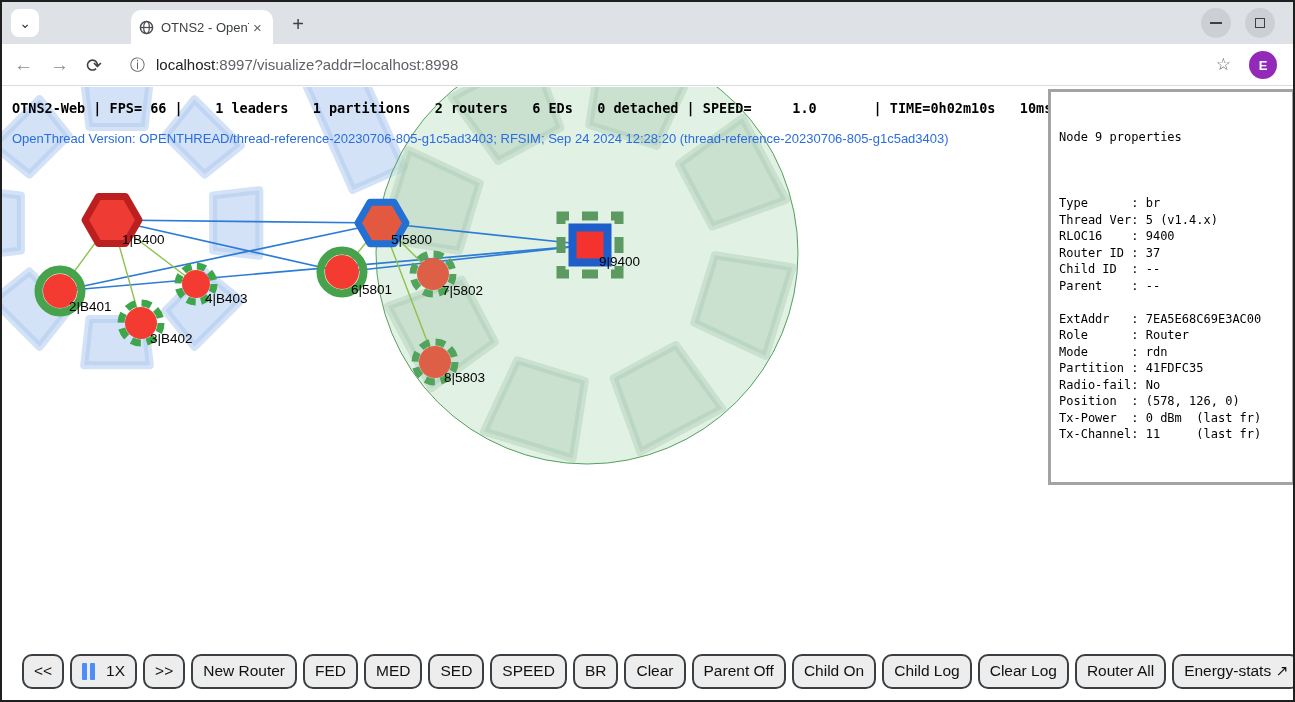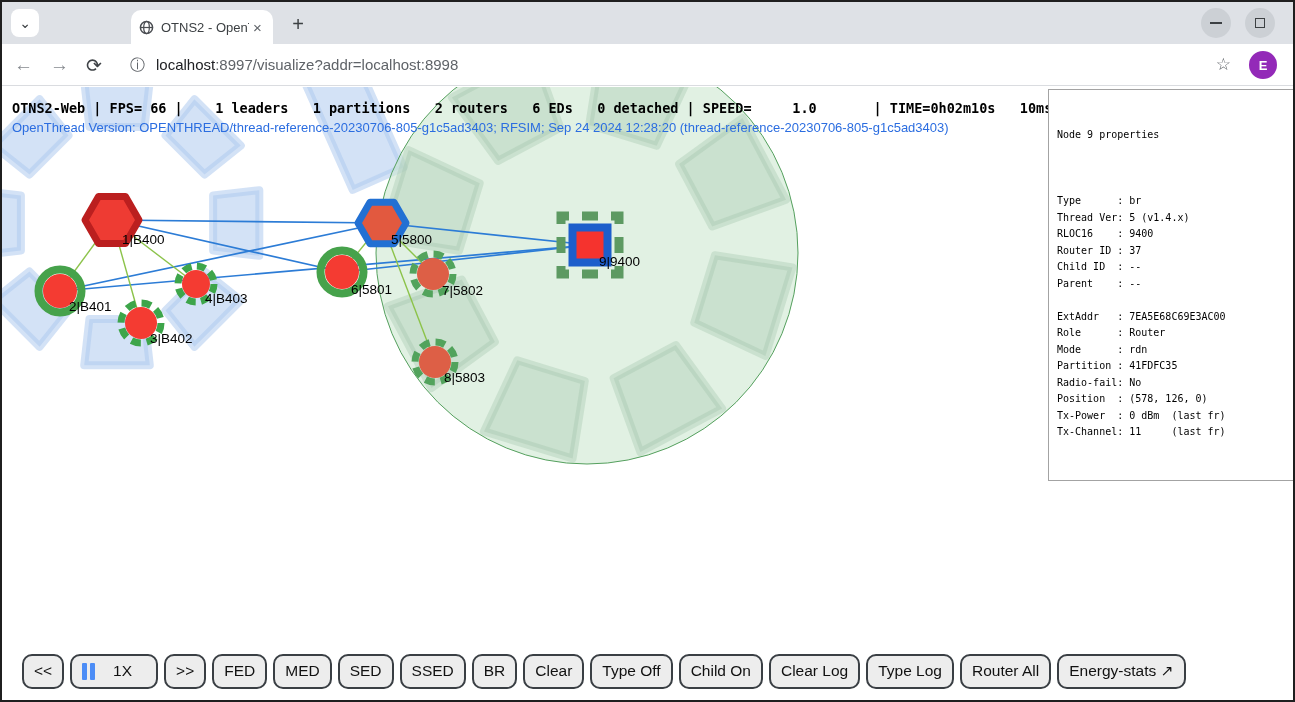--- a/index.html
+++ b/index.html
@@ -43,37 +43,37 @@
   .avatar{ position:absolute; right:16px; top:7px; width:28px; height:28px; border-radius:50%;
            background:#9329b8; color:#fff; font-size:13px; font-weight:bold; display:flex;
            align-items:center; justify-content:center; cursor:pointer; }
 
   
   .content{ position:absolute; left:0; top:85px; right:0; bottom:0; background:#fff; }
   #scene{ position:absolute; left:0; top:0; z-index:0; }
   .status-line{ position:absolute; left:10px; top:13px; z-index:2;
       font-family:"DejaVu Sans Mono", monospace; font-weight:bold; font-size:13.5px;
       color:#000; white-space:pre; }
-  .version-line{ position:absolute; left:10px; top:33px; z-index:2; font-size:13px;
+  .version-line{ position:absolute; left:10px; top:44px; z-index:2; font-size:13px;
       color:#2b6de0; white-space:pre; }
 
   .props{ position:absolute; left:1046px; top:2px; width:247px; z-index:3; background:#fff;
-          border:1px solid #a3a3a3; padding:4px 8px 6px 8px;
-          font-family:"DejaVu Sans Mono", monospace; font-size:10px; line-height:16.5px;
+          border:3px solid #a3a3a3; padding:4px 8px 6px 8px;
+          font-family:"DejaVu Sans Mono", monospace; font-size:12px; line-height:16.5px;
           color:#000; white-space:pre; }
 
   
   .bottombar{ position:absolute; left:20px; right:0; top:564px; height:40px; z-index:3;
               display:flex; align-items:center; gap:6px; }
   .btn{ background:#ededed; border:2.5px solid #3a3f44; border-radius:10px; height:35px;
         padding:0 10px; font-family:"Liberation Sans", sans-serif; font-size:15.5px; color:#111;
         cursor:pointer; display:flex; align-items:center; white-space:nowrap; }
   .btn.speed{ width:88px; justify-content:flex-start; gap:3px; }
   .pause-bar{ width:5px; height:17px; background:#4c8df6; border-radius:1px; display:inline-block; }
-  .speed-label{ margin-left:15px; }
+  .speed-label{ margin-left:8px; }
 </style>
 </head>
 <body>
 
 <div class="window">
 
   <div class="tabstrip">
     <button class="chevron-btn">⌄</button>
     <div class="tab">
       <svg class="tab-globe" viewBox="0 0 16 16">
@@ -174,27 +174,28 @@
     </div>
 
     <div class="bottombar" id="bottombar">
         <button class="btn">&lt;&lt;</button>
         <button class="btn speed">
           <span class="pause-bar"></span>
           <span class="pause-bar"></span>
           <span class="speed-label">1X</span>
         </button>
         <button class="btn">&gt;&gt;</button>
+        <button class="btn">New Router</button>
         <button class="btn">FED</button>
         <button class="btn">MED</button>
         <button class="btn">SED</button>
-        <button class="btn">SSED</button>
+        <button class="btn">SPEED</button>
         <button class="btn">BR</button>
         <button class="btn">Clear</button>
-        <button class="btn">Type Off</button>
+        <button class="btn">Parent Off</button>
         <button class="btn">Child On</button>
+        <button class="btn">Child Log</button>
         <button class="btn">Clear Log</button>
-        <button class="btn">Type Log</button>
         <button class="btn">Router All</button>
         <button class="btn">Energy-stats ↗</button>
       </div>
   </div>
 </div>
 
 </body></html>

